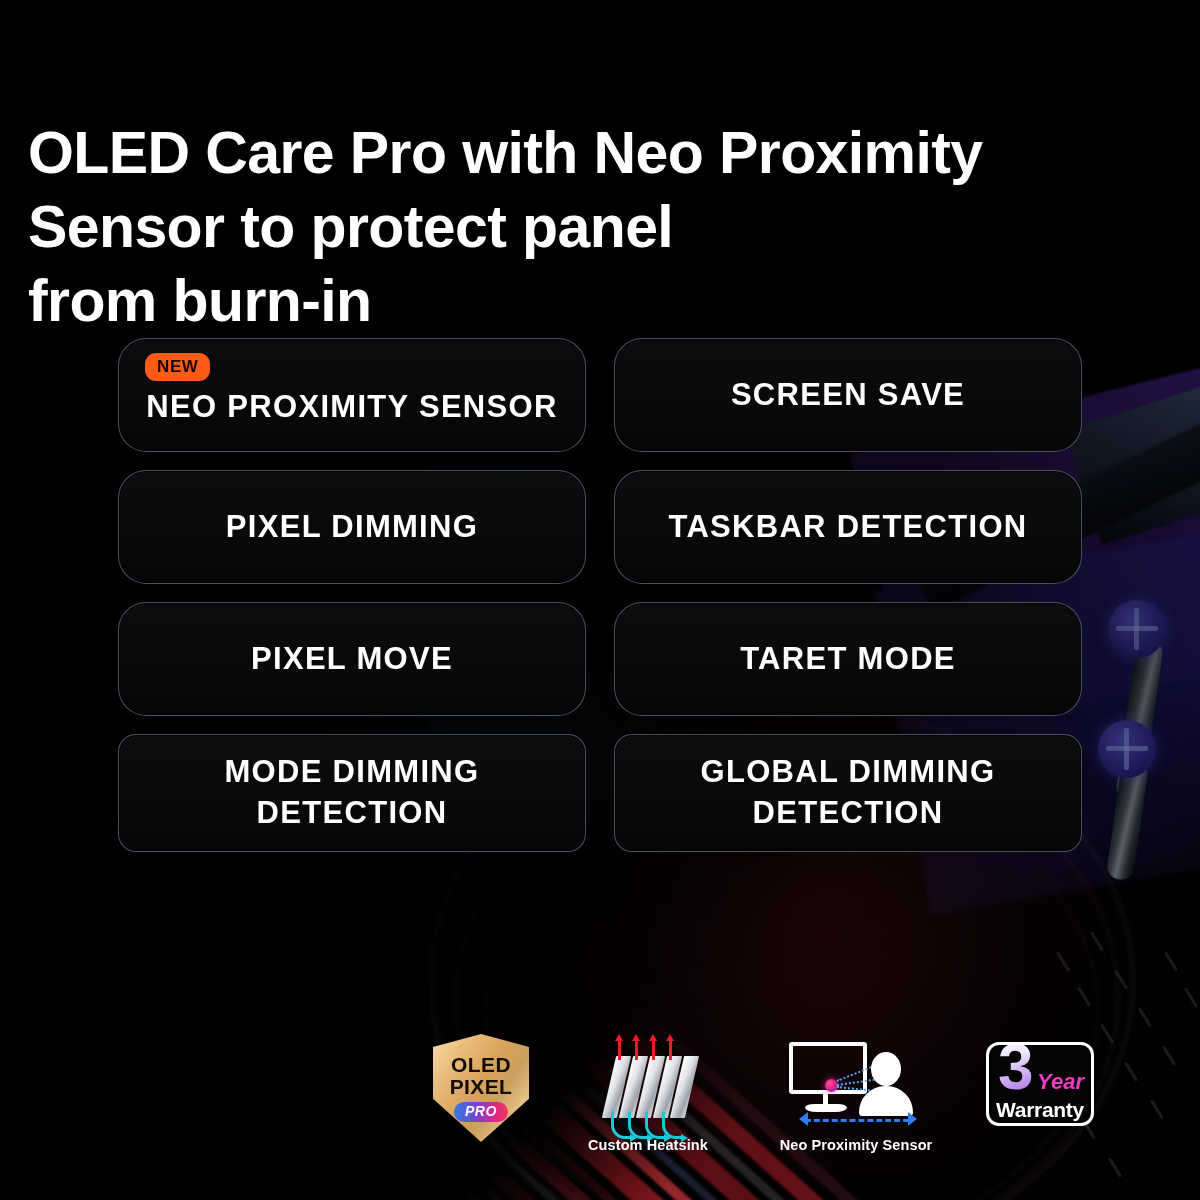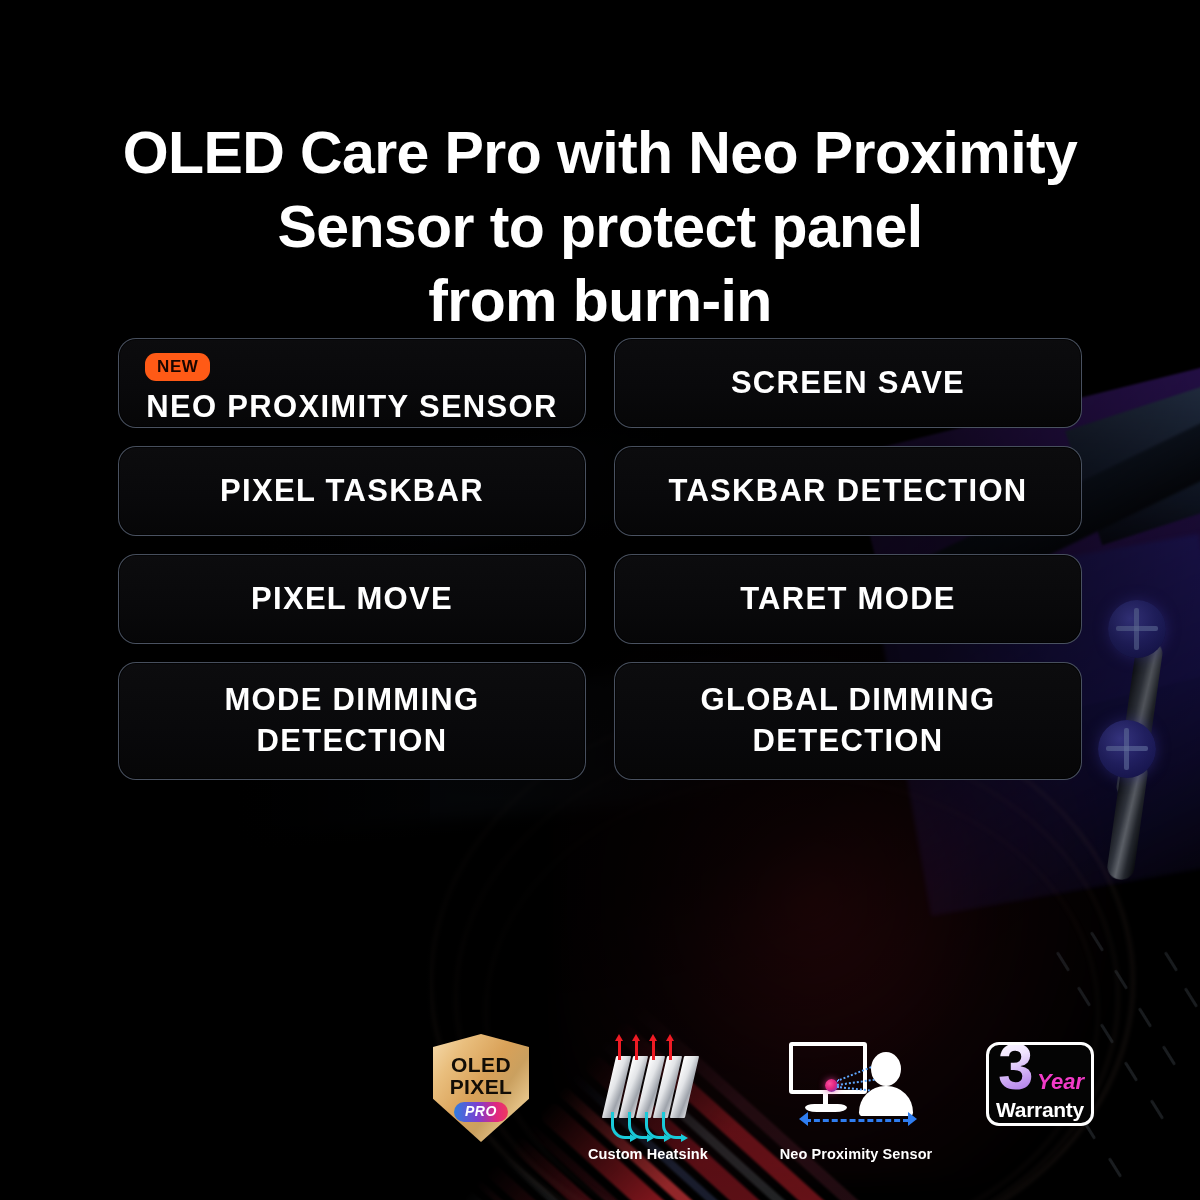--- a/index.html
+++ b/index.html
@@ -185,21 +185,20 @@
     position: relative;
     z-index: 5;
     width: 1200px;
     height: 1200px;
   }
 
   .headline {
     position: absolute;
     left: 0; top: 76px;
     width: 1200px;
-    text-align: center;
     color: #ffffff;
     font-size: 59px;
     font-weight: 700;
     line-height: 1.26;
     letter-spacing: -0.6px;
     padding: 0 28px;
     box-sizing: border-box;
   }
   .headline .hl-line { display: block; }
 
@@ -223,21 +222,21 @@
     background: linear-gradient(180deg, #0c0c0e 0%, #09090b 55%, #060607 100%);
     display: flex;
     flex-direction: column;
     align-items: center;
     justify-content: center;
     color: #ffffff;
     text-align: center;
     box-shadow: 0 0 0 1px rgba(0,0,0,.6) inset;
     margin-bottom: 18px;
   }
-  .card-h-1 { height: 90px; }
+  .card-h-1 { height: 114px; border-radius: 28px; }
   .card-h-2 { height: 118px; }
 
   .card-label {
     font-size: 31px;
     font-weight: 700;
     letter-spacing: 1.3px;
     line-height: 1.32;
     white-space: pre-line;
     padding: 0 14px;
   }
@@ -277,21 +276,21 @@
   }
   .f-item {
     position: absolute;
     text-align: center;
   }
   .f-caption {
     color: #ffffff;
     font-size: 14.5px;
     font-weight: 700;
     letter-spacing: .1px;
-    margin-top: 16px;
+    margin-top: 7px;
     white-space: nowrap;
   }
 
   
   .shield-wrap { left: 421px; top: 2px; width: 104px; }
   .shield {
     position: relative;
     width: 96px; height: 108px;
     margin: 0 auto;
     background: linear-gradient(125deg, #f6dcae 0%, #e9be7d 22%, #d9a158 48%, #caa05f 64%, #e6c489 82%, #f3d9a8 100%);
@@ -559,21 +558,21 @@
       <span class="hl-line">from burn-in</span>
     </h1>
 
     <div class="grid">
       <div id="col-left">
           <div class="card card-h-1 has-badge">
             <span class="new-badge">NEW</span>
             <div class="card-label">NEO PROXIMITY SENSOR</div>
           </div>
           <div class="card card-h-1">
-            <div class="card-label">PIXEL TASKBAR</div>
+            <div class="card-label">PIXEL DIMMING</div>
           </div>
           <div class="card card-h-1">
             <div class="card-label">PIXEL MOVE</div>
           </div>
           <div class="card card-h-2">
             <div class="card-label">MODE DIMMING
 DETECTION</div>
           </div>
         </div>
       <div id="col-right">

